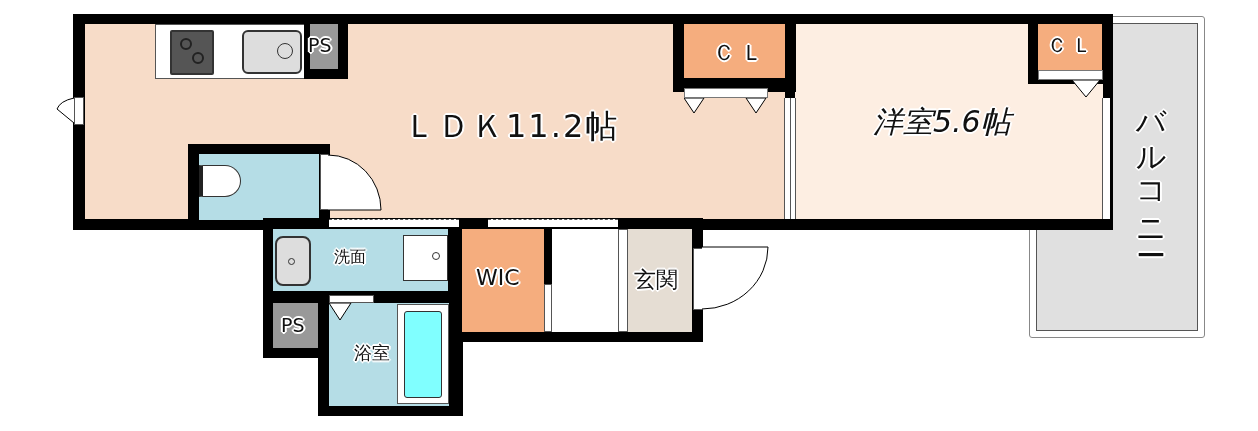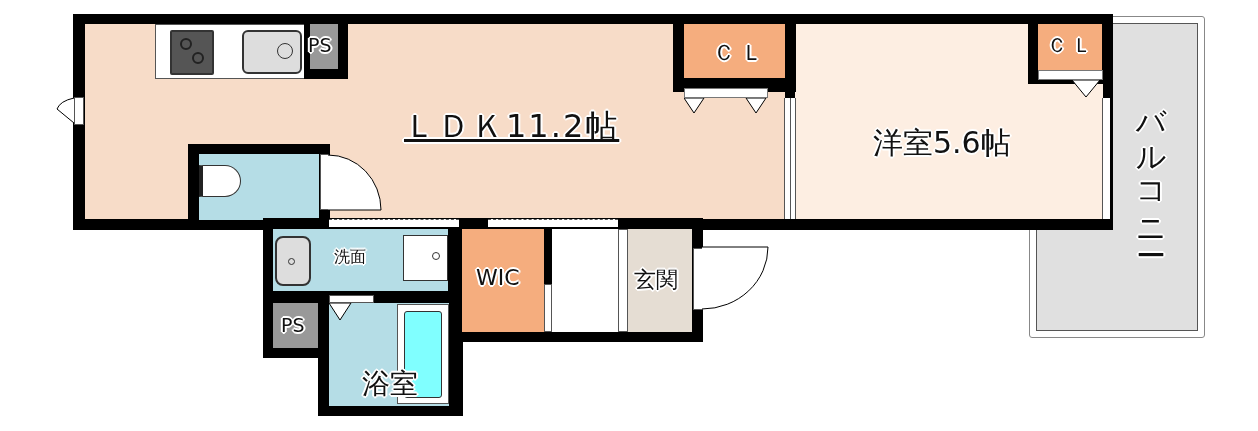--- a/index.html
+++ b/index.html
@@ -51,23 +51,23 @@
   </svg>
 
 <div class="abs wall" style="left:1028px;top:14px;width:85px;height:70px;"></div>
 <div class="abs" style="left:1038px;top:24px;width:64px;height:46px;background:#f5ad7e;"></div>
 <div class="abs" style="left:1038px;top:70px;width:65px;height:10px;background:#fff;border:1px solid #777;"></div>
 <div class="lbl" style="left:1047px;top:32px;font-size:20px;letter-spacing:5px;">ＣＬ</div>
 <svg class="abs" style="left:1070px;top:80px;" width="34" height="20">
     <polygon points="2,0 30,0 16,17" fill="#fff" stroke="#000"></polygon>
   </svg>
 
-<div class="lbl" style="left:404px;top:105px;font-size:32px;letter-spacing:2px;text-decoration:underline;">ＬＤＫ11.2帖</div>
+<div class="lbl" style="left:404px;top:105px;font-size:32px;letter-spacing:2px;">ＬＤＫ11.2帖</div>
 
-<div class="lbl" style="left:873px;top:123px;font-size:30px;">洋室5.6帖</div>
+<div class="lbl" style="left:873px;top:102px;font-size:30px;font-style:italic;">洋室5.6帖</div>
 
 <div class="abs" style="left:74px;top:97px;width:10px;height:28px;background:#fff;border:1px solid #555;"></div>
 <svg class="abs" style="left:56px;top:97px;" width="20" height="28">
     <path d="M18,1 Q4,4 1,12 L18,26" fill="#fff" stroke="#000"></path>
   </svg>
 
 <div class="abs wall" style="left:188px;top:144px;width:142px;height:86px;"></div>
 <div class="abs" style="left:199px;top:154px;width:120px;height:66px;background:#b5dde6;"></div>
 <div class="abs" style="left:199px;top:165px;width:42px;height:32px;background:#fff;border:1px solid #333;border-radius:0 20px 20px 0;border-left:4px solid #222;"></div>
 <div class="abs" style="left:320px;top:154px;width:9px;height:56px;background:#fff;border:1px solid #555;"></div>
@@ -96,21 +96,21 @@
 <div class="lbl" style="left:281px;top:314px;font-size:19px;">PS</div>
 
 <div class="abs" style="left:329px;top:303px;width:120px;height:103px;background:#b5dde6;"></div>
 <div class="abs" style="left:329px;top:295px;width:45px;height:8px;background:#fff;border:1px solid #555;"></div>
 <svg class="abs" style="left:329px;top:303px;" width="24" height="20">
     <polygon points="0,0 22,0 11,17" fill="#fff" stroke="#000"></polygon>
   </svg>
 <div class="abs" style="left:397px;top:304px;width:52px;height:100px;background:#fff;border:1px solid #555;">
   <div class="abs" style="left:6px;top:6px;width:38px;height:87px;background:#80ffff;border:1px solid #333;border-radius:3px;"></div>
 </div>
-<div class="lbl" style="left:362px;top:341px;font-size:28px;margin-top:24px;">浴室</div>
+<div class="lbl" style="left:354px;top:341px;font-size:18px;">浴室</div>
 
 <div class="abs" style="left:462px;top:229px;width:82px;height:103px;background:#f5ad7e;"></div>
 <div class="lbl" style="left:476px;top:265px;font-size:22px;">WIC</div>
 <div class="abs" style="left:544px;top:284px;width:8px;height:48px;background:#fff;border:1px solid #555;"></div>
 <svg class="abs" style="left:552px;top:305px;" width="22" height="28">
     <polygon points="0,0 18,12 0,24" fill="#fff" stroke="#000"></polygon>
   </svg>
 
 <div class="abs" style="left:552px;top:229px;width:70px;height:103px;background:#fff;"></div>
 <div class="abs" style="left:618px;top:229px;width:10px;height:103px;background:#fff;border:1px solid #555;"></div>

